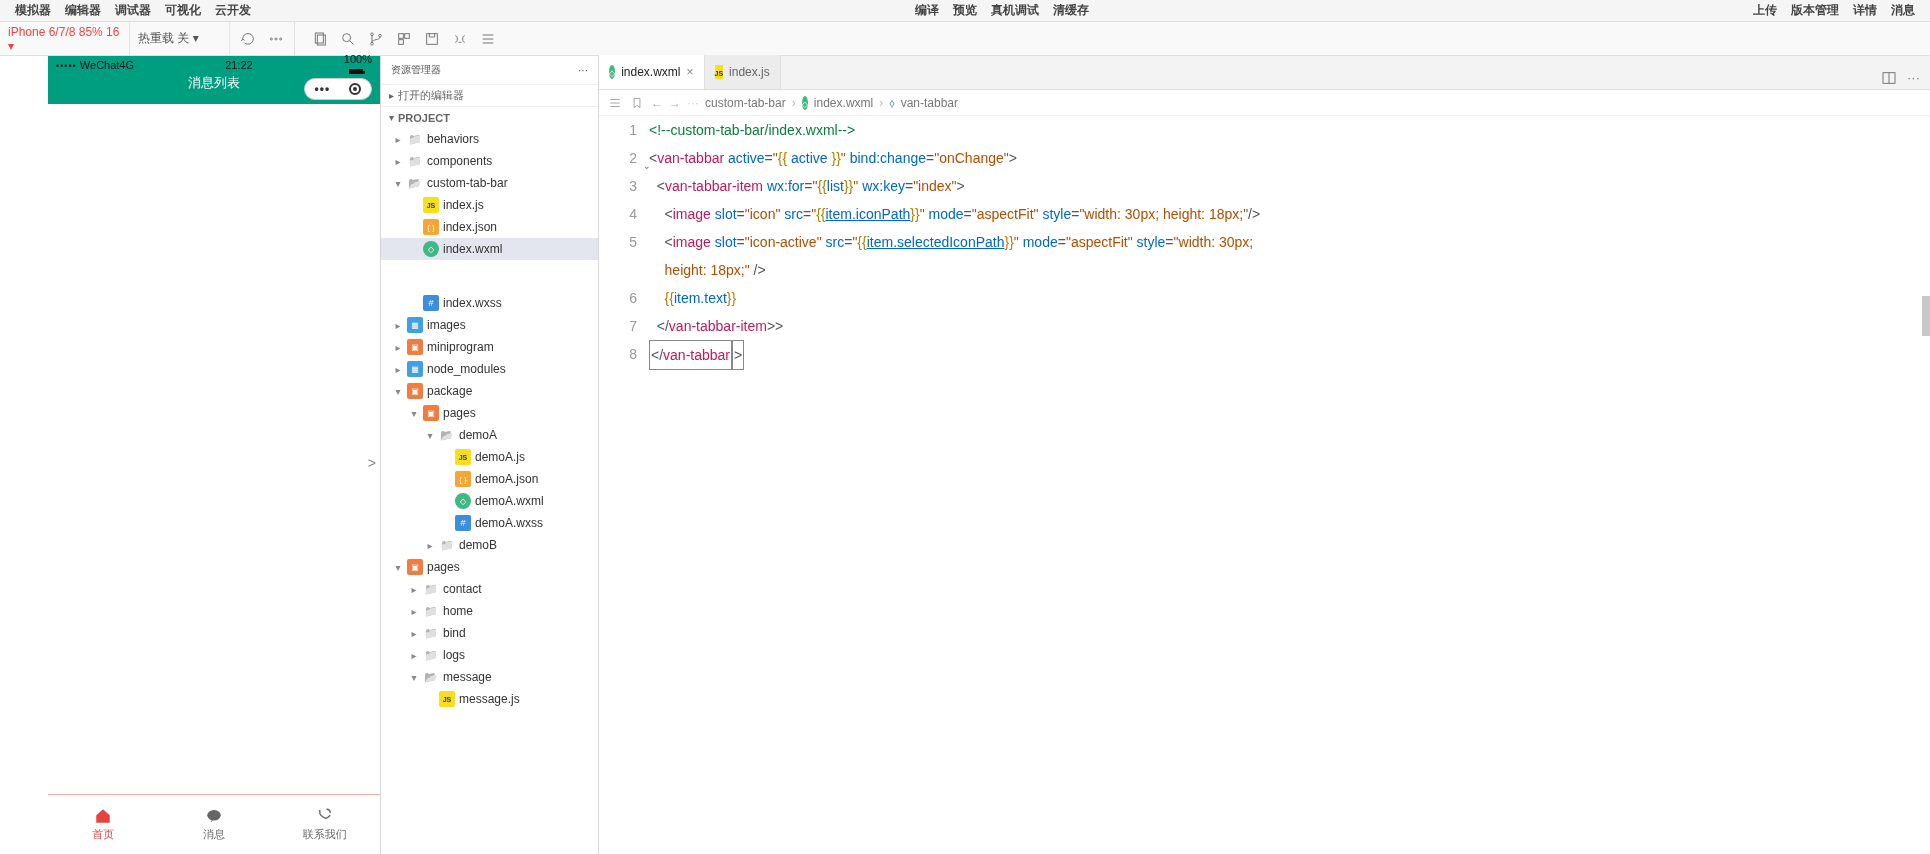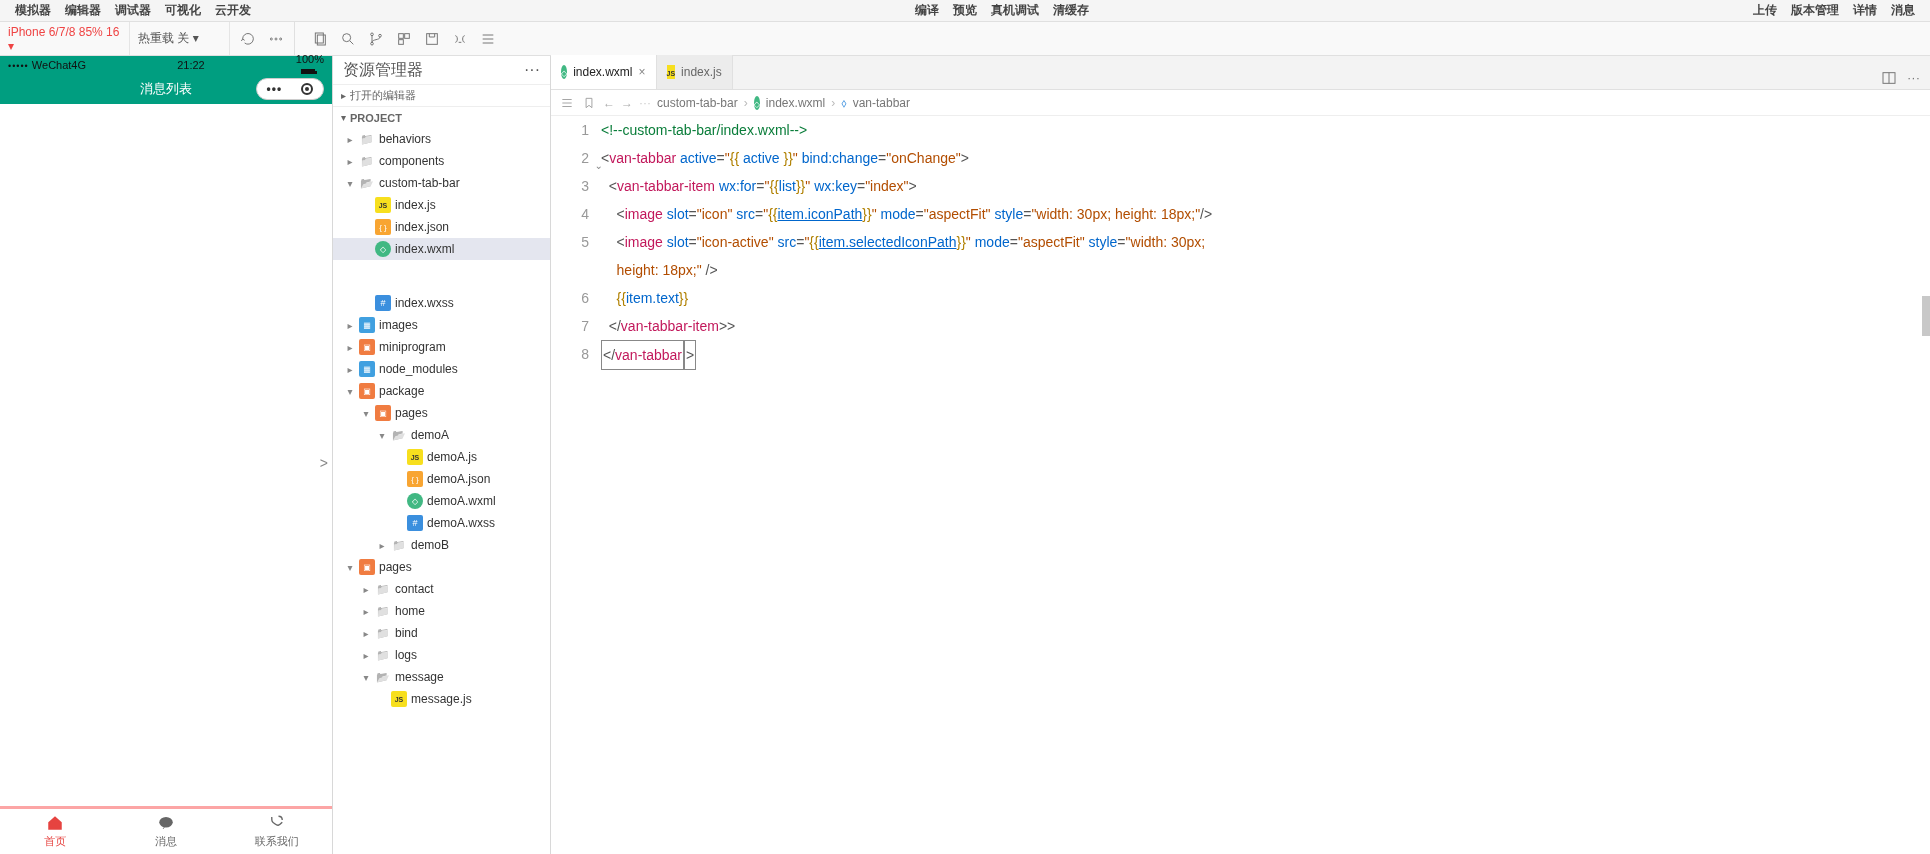--- a/index.html
+++ b/index.html
@@ -17,41 +17,41 @@
 .toolbar .dev-sel { width:130px; padding:0 8px; font-size:12px; color:#ef4444; display:flex; align-items:center; height:100%; border-right:1px solid #e5e5e5; }
 .toolbar .hot { width:100px; padding:0 8px; font-size:12px; color:#555; display:flex; align-items:center; height:100%; border-right:1px solid #e5e5e5; }
 .toolbar .tb-icons { display:flex; align-items:center; padding:0 4px; }
 .toolbar .tb-icons .ic { width:28px; height:28px; display:flex; align-items:center; justify-content:center; color:#777; border-radius:4px; }
 .tb-icons svg { width:16px; height:16px; stroke:#777; fill:none; stroke-width:1.5; }
 
 
 .main { flex:1; display:flex; min-height:0; }
 
 
-.sim { width:333px; border-right:1px solid #d8d8d8; display:flex; flex-direction:column; background:#fef9c3; position:relative; }
+.sim { width:333px; border-right:1px solid #d8d8d8; display:flex; flex-direction:column; background:#fef9c3; position:relative;margin-left:48px; }
 .sim-inner { flex:1; display:flex; flex-direction:column; align-items:stretch; }
 .sim-status { height:18px; background:#009e80; display:flex; align-items:center; justify-content:space-between; padding:0 8px; font-size:11px; color:#111; }
 .sim-status .dots:before { content:"\2022\2022\2022\2022\2022"; letter-spacing:1px; font-size:9px; }
 .sim-status .bat { display:flex; align-items:center; gap:3px;flex-direction:column; }
-.sim-header { height:30px; background:#009e80; display:flex; align-items:center; justify-content:center; position:relative; }
+.sim-header { height:30px; background:#009e80; display:flex; justify-content:center; position:relative; }
 .sim-header .title { color:#fff; font-size:13px; }
 .sim-header .capsule { position:absolute; right:8px; top:4px; height:22px; width:68px; background:#fff; border-radius:12px; display:flex; align-items:center; justify-content:space-around; border:1px solid #ccc; }
 .sim-header .capsule .dot3 { font-weight:bold; color:#333; letter-spacing:1px; font-size:12px; }
 .sim-header .capsule .ring { width:12px; height:12px; border:2px solid #333; border-radius:50%; position:relative; }
 .sim-header .capsule .ring:after { content:""; position:absolute; inset:2px; background:#333; border-radius:50%; }
 .sim-body { flex:1; background:#fff; }
-.sim-tab { height:48px; background:#fff; border-top:3px solid #fca5a5; display:flex;justify-content:space-between; }
+.sim-tab { height:60px; background:#fff; border-top:1px solid #fca5a5; display:flex;justify-content:space-between; }
 .sim-tab .t { flex:1; display:flex; flex-direction:column; align-items:center; justify-content:center; font-size:11px; color:#666; gap:2px; }
 .sim-tab .t.active { color:#e64340; }
 .sim-tab .t svg { width:18px; height:18px; }
 .sim-side-arrow { position:absolute; right:4px; top:50%; color:#888; font-size:14px; }
 
 
 .explorer { width:218px; border-right:1px solid #d8d8d8; display:flex; flex-direction:column; background:#fff; }
-.exp-head { height:28px; display:flex; align-items:center; justify-content:space-between; padding:0 10px; font-size:16px; color:#555; }
+.exp-head { height:28px; display:flex; align-items:center; justify-content:space-between; padding:0 10px; font-size:10px; color:#555; }
 .exp-sec  { height:22px; display:flex; align-items:center; padding-left:8px; font-size:11px; color:#666; border-top:1px solid #eee; gap:4px; }
 .exp-sec .chev { font-size:10px; }
 .tree { flex:1; overflow:auto; font-size:12px; }
 .tree-row { height:22px; display:flex; align-items:center; gap:4px; padding-left:8px; cursor:default; }
 .tree-row.sel { background:#e4e6ef; }
 .tree-row .tw { width:10px; text-align:center; color:#888; font-size:10px; }
 .tree-row .fic { width:16px; height:16px; display:flex; align-items:center; justify-content:center; font-size:10px; border-radius:2px; }
 .fic.folder { color:#999; }
 .fic.folder:before { content:"\1F4C1"; font-size:11px; filter:grayscale(1); }
 .fic.folder-o:before { content:"\1F4C2"; font-size:11px; filter:grayscale(1); }

